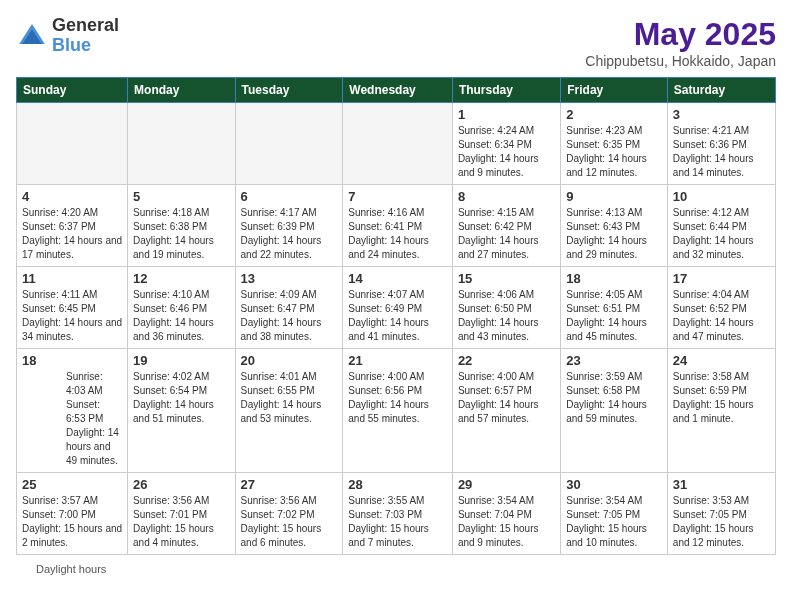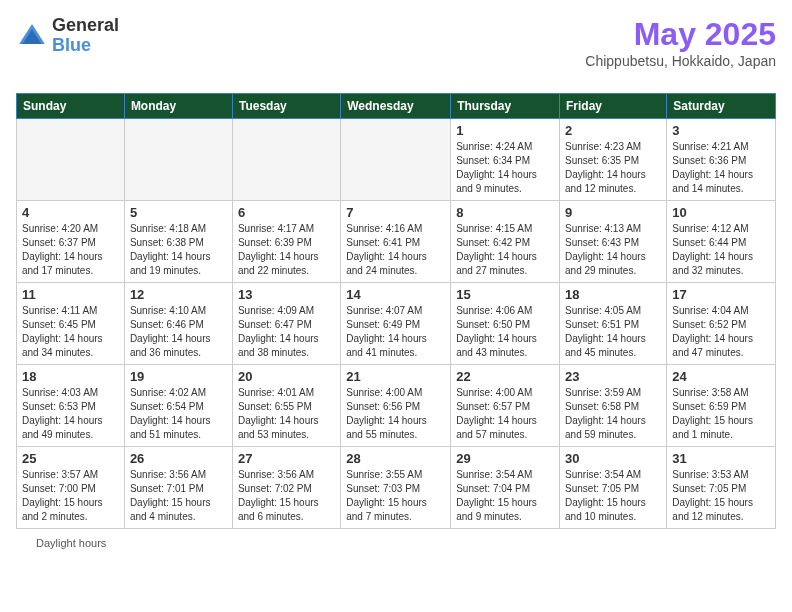--- a/index.html
+++ b/index.html
@@ -7,21 +7,21 @@
       font-family: Arial, sans-serif;
       background: #fff;
       width: 792px;
       min-height: 612px;
       padding: 16px;
     }
     .header {
       display: flex;
       justify-content: space-between;
       align-items: flex-start;
-      margin-bottom: 24px;
+      margin-bottom: 8px;
     }
     .logo {
       display: flex;
       align-items: center;
     }
     .logo-text {
       display: flex;
       flex-direction: column;
       line-height: 1.1;
     }
@@ -39,21 +39,21 @@
       width: 32px;
       height: 32px;
       margin-right: 4px;
     }
     .title-block {
       text-align: right;
     }
     .month-title {
       font-size: 32px;
       font-weight: bold;
-      color: #8b5cf6;
+      color: #4c1d95;
     }
     .location {
       font-size: 14px;
       color: #555;
     }
     .calendar {
       width: 100%;
       border-collapse: collapse;
       font-size: 10.5px;
     }
@@ -237,21 +237,21 @@
         <td>
           <div class="day-number">17</div>
           <div class="day-info" style="white-space: pre-line;">Sunrise: 4:04 AM
 Sunset: 6:52 PM
 Daylight: 14 hours and 47 minutes.</div>
         </td>
       </tr>
       <tr>
         <td>
           <div class="day-number">18</div>
-          <div class="day-info" style="white-space: pre-line;">Sunrise: 4:03 AM
+          <div class="day-info" style="white-space: pre-line; margin-left: 44px;">Sunrise: 4:03 AM
 Sunset: 6:53 PM
 Daylight: 14 hours and 49 minutes.</div>
         </td>
         <td>
           <div class="day-number">19</div>
           <div class="day-info" style="white-space: pre-line;">Sunrise: 4:02 AM
 Sunset: 6:54 PM
 Daylight: 14 hours and 51 minutes.</div>
         </td>
         <td>

